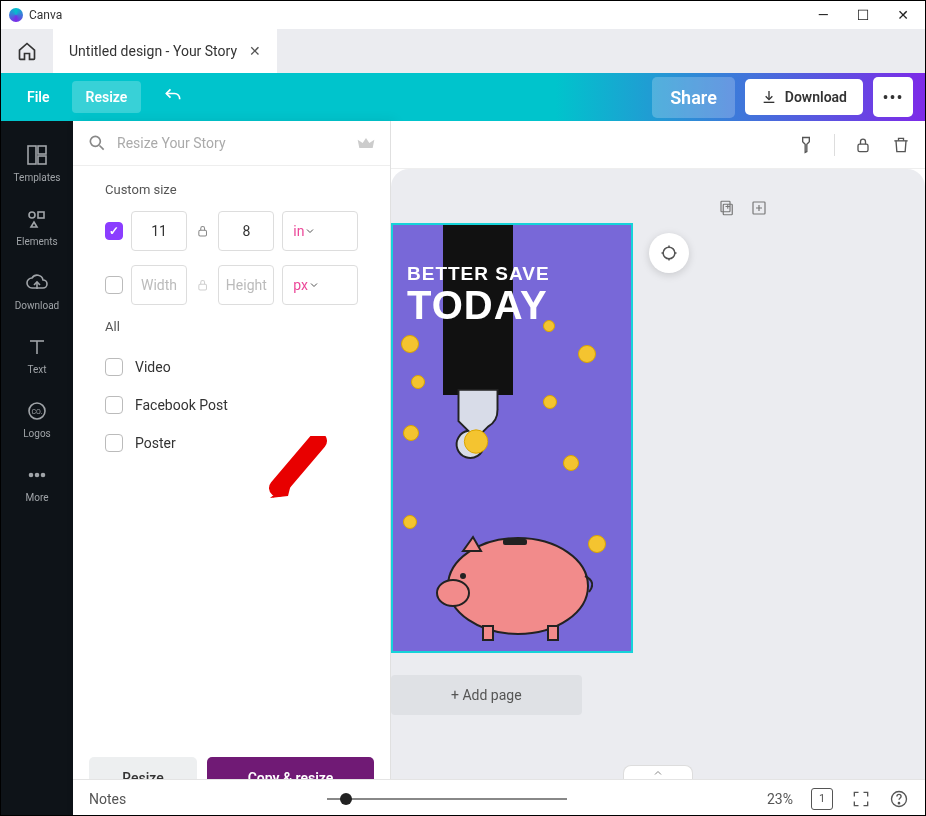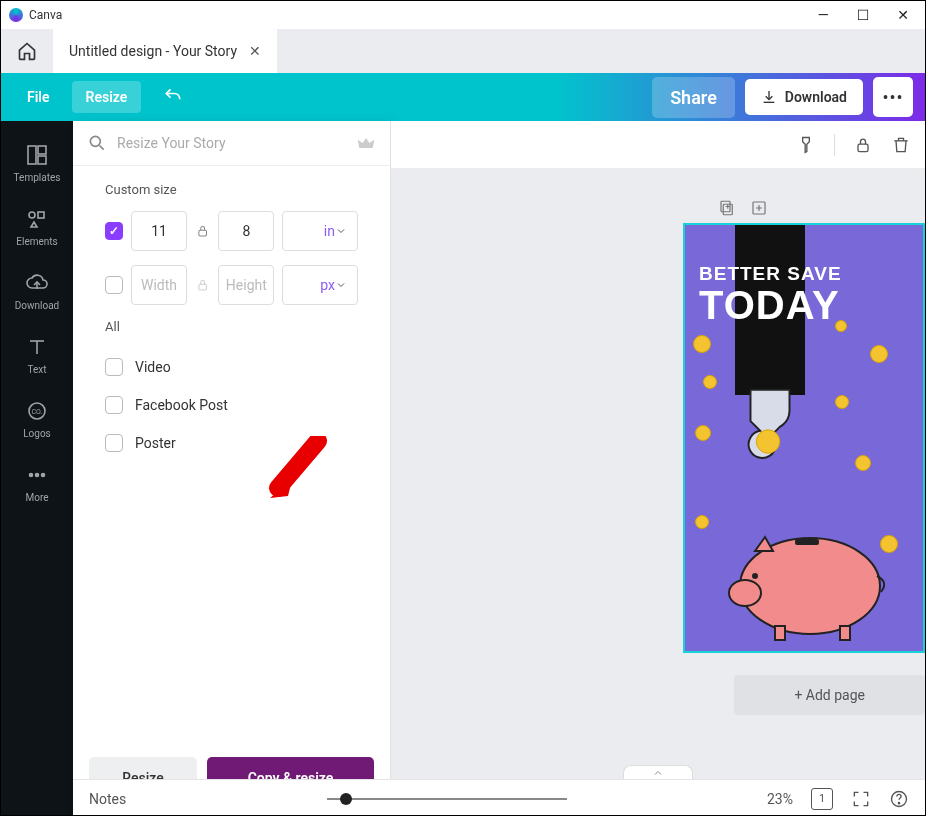--- a/index.html
+++ b/index.html
@@ -51,38 +51,38 @@
 .panel-scroll::-webkit-scrollbar-thumb { background:#c5c7ca; border-radius:2px; }
 .panel-scroll::-webkit-scrollbar-track { background:#f4f4f4; }
 .sect-label { font-size:13px; color:#555; margin-bottom:14px; }
 .dim-row { display:flex; align-items:center; gap:8px; margin-bottom:14px; }
 .chk { width:18px; height:18px; border-radius:4px; border:1.5px solid #bbb; display:flex; align-items:center; justify-content:center; cursor:pointer; flex-shrink:0; }
 .chk.checked { background:#8b3dff; border-color:#8b3dff; }
 .chk.checked::after { content:"✓"; color:#fff; font-size:12px; font-weight:bold; }
 .dim-inp { width:56px; height:40px; border:1px solid #ddd; border-radius:4px; text-align:center; font-size:14px; color:#333; }
 .dim-inp::placeholder { color:#bbb; }
 .lock-ic { width:16px; height:16px; stroke:#888; fill:none; stroke-width:1.6; }
-.unit-sel { width:78px; height:40px; border:1px solid #ddd; border-radius:4px; display:flex; align-items:center; justify-content:flex-end; padding:0 10px; font-size:14px; color:#8b5cf6; cursor:pointer; }
+.unit-sel { width:78px; height:40px; border:1px solid #ddd; border-radius:4px; display:flex; align-items:center; justify-content:flex-start; padding:0 10px; font-size:14px; color:#ec4899; cursor:pointer; }
 .unit-sel svg { width:12px; height:12px; stroke:#555; fill:none; stroke-width:2; }
 .list-item { display:flex; align-items:center; gap:12px; padding:10px 0; cursor:pointer; }
 .list-item span { font-size:14px; color:#333; }
 .panel-footer { display:flex; gap:10px; padding:14px 16px 18px; background:#fff; }
 .btn-resize { flex:0 0 108px; height:42px; background:#edeff0; color:#333; border-radius:5px; font-size:14px; font-weight:500; display:flex; align-items:center; justify-content:center; cursor:pointer; }
 .btn-copy { flex:1; height:42px; background:#701a75; color:#fff; border-radius:5px; font-size:14px; font-weight:600; display:flex; align-items:center; justify-content:center; cursor:pointer; }
 
 
 .arrow-ann { position:absolute; left:195px; top:315px; width:60px; height:65px; z-index:50; pointer-events:none; }
 
 
 .canvas-area { flex:1; display:flex; flex-direction:column; background:#fff; position:relative; }
 .ca-toolbar { height:48px; border-bottom:1px solid #eee; display:flex; align-items:center; padding:0 14px; }
 .ca-toolbar .tools-right { margin-left:auto; display:flex; gap:18px; align-items:center; }
 .ca-toolbar svg { width:20px; height:20px; stroke:#555; fill:none; stroke-width:1.6; cursor:pointer; }
 .ca-divider { width:1px; height:22px; background:#ddd; }
-.ca-scroll { flex:1; background:#ebecf0; display:flex; flex-direction:column; align-items:flex-end; padding:30px 0 20px; overflow:auto; position:relative; }
+.ca-scroll { flex:1; background:#ebecf0; display:flex; flex-direction:column; align-items:flex-start; padding:30px 0 20px; overflow:auto; position:relative;border-radius:18px; }
 .page-top-icons { display:flex; gap:14px; margin-bottom:6px; align-self:center; margin-left:170px; }
 .page-top-icons svg { width:18px; height:18px; stroke:#777; fill:none; stroke-width:1.6; cursor:pointer; }
 .page { width:242px; height:430px; background:#7868d8; border:2px solid #16d3d9; position:relative; overflow:hidden; }
 .float-btn { position:absolute; right:-56px; top:10px; width:40px; height:40px; background:#fff; border-radius:50%; display:flex; align-items:center; justify-content:center; box-shadow:0 2px 8px rgba(0,0,0,0.15); cursor:pointer; }
 .float-btn svg { width:20px; height:20px; stroke:#555; fill:none; stroke-width:1.8; }
 .page-wrap { position:relative; }
 .add-page { margin-top:22px; padding:12px 60px; background:#dfe1e5; color:#555; font-size:14px; border-radius:4px; cursor:pointer; }
 
 
 .hl1 { position:absolute; top:38px; left:14px; color:#fff; font-weight:800; font-size:19px; letter-spacing:1px; font-family: Arial Black, sans-serif; }

